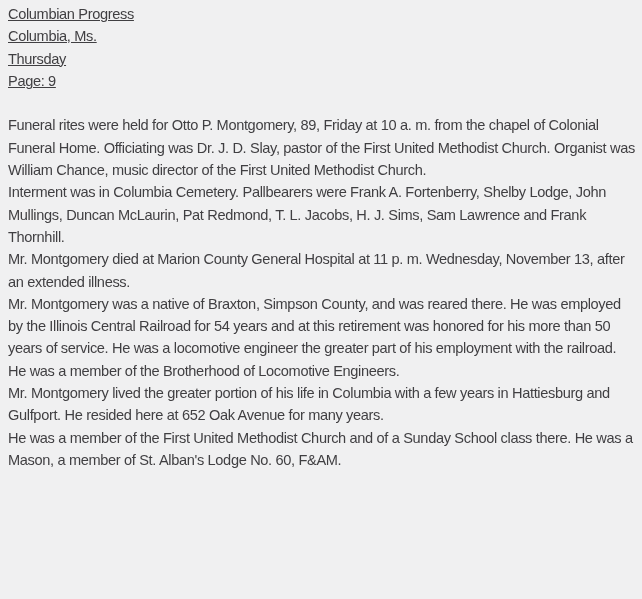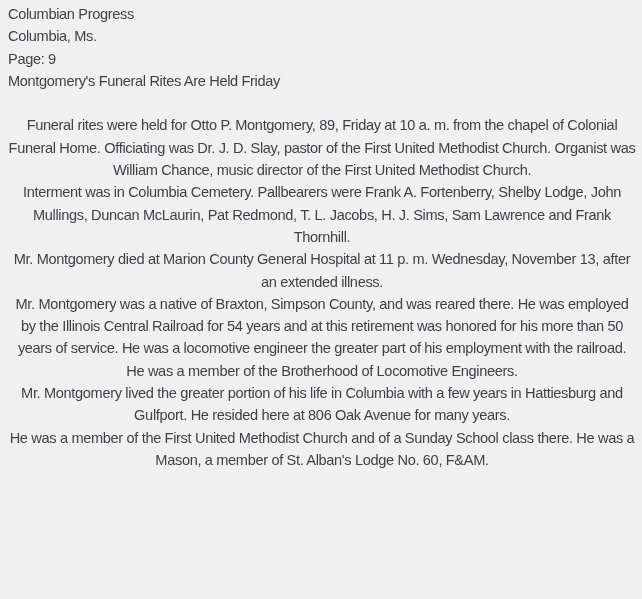--- a/index.html
+++ b/index.html
@@ -18,41 +18,41 @@
     width: 642px;
     height: 599px;
     padding: 3px 6px 0 8px;
     color: #403f42;
     font-size: 14.6px;
     letter-spacing: -0.35px;
     line-height: 22.3px;
   }
   .doc .line {
     white-space: nowrap;
+    text-decoration: underline;
   }
   .doc-body {
     margin-top: 22.3px;
   }
   .doc-body p {
     margin: 0;
     padding: 0;
-    text-align: center;
   }
 </style>
 </head>
 <body>
 
 <div class="doc">
   <div class="doc-header">
     <div class="line">Columbian Progress</div>
     <div class="line">Columbia, Ms.</div>
+    <div class="line">Thursday</div>
     <div class="line">Page: 9</div>
-    <div class="line">Montgomery's Funeral Rites Are Held Friday</div>
   </div>
   <div class="doc-body">
     <p>Funeral rites were held for Otto P. Montgomery, 89, Friday at 10 a. m. from the chapel of Colonial Funeral Home. Officiating was Dr. J. D. Slay, pastor of the First United Methodist Church. Organist was William Chance, music director of the First United Methodist Church.</p>
     <p>Interment was in Columbia Cemetery. Pallbearers were Frank A. Fortenberry, Shelby Lodge, John Mullings, Duncan McLaurin, Pat Redmond, T. L. Jacobs, H. J. Sims, Sam Lawrence and Frank Thornhill.</p>
     <p>Mr. Montgomery died at Marion County General Hospital at 11 p. m. Wednesday, November 13, after an extended illness.</p>
     <p>Mr. Montgomery was a native of Braxton, Simpson County, and was reared there. He was employed by the Illinois Central Railroad for 54 years and at this retirement was honored for his more than 50 years of service. He was a locomotive engineer the greater part of his employment with the railroad. He was a member of the Brotherhood of Locomotive Engineers.</p>
-    <p>Mr. Montgomery lived the greater portion of his life in Columbia with a few years in Hattiesburg and Gulfport. He resided here at 806 Oak Avenue for many years.</p>
+    <p>Mr. Montgomery lived the greater portion of his life in Columbia with a few years in Hattiesburg and Gulfport. He resided here at 652 Oak Avenue for many years.</p>
     <p>He was a member of the First United Methodist Church and of a Sunday School class there. He was a Mason, a member of St. Alban's Lodge No. 60, F&amp;AM.</p>
   </div>
 </div>
 
 </body></html>

